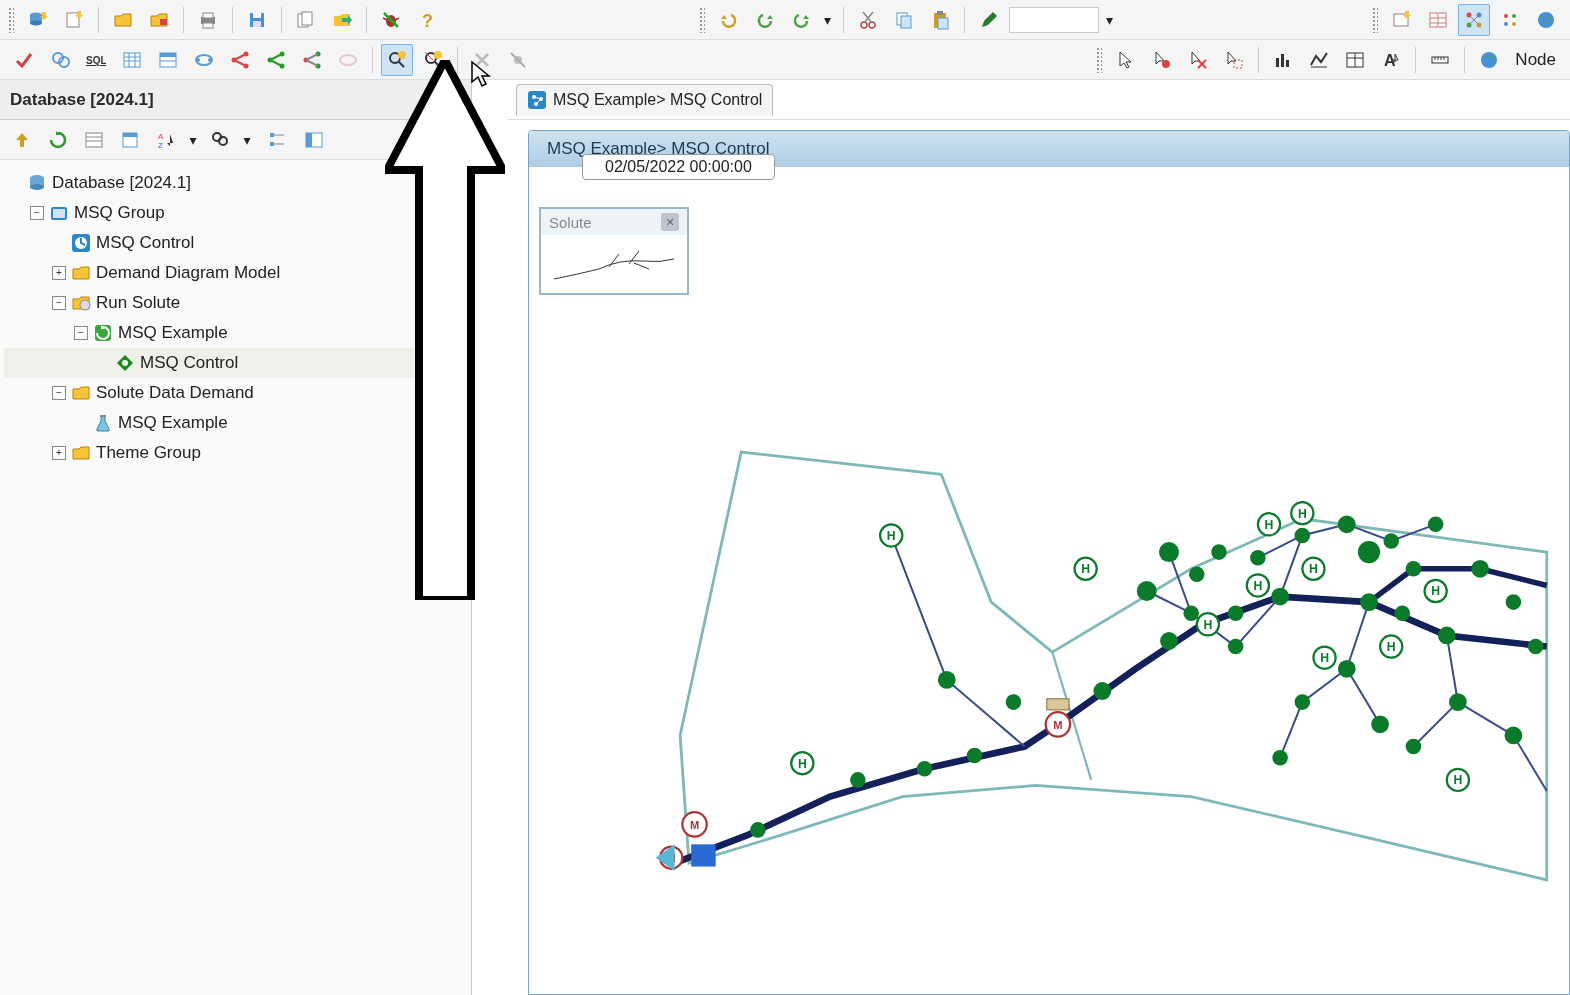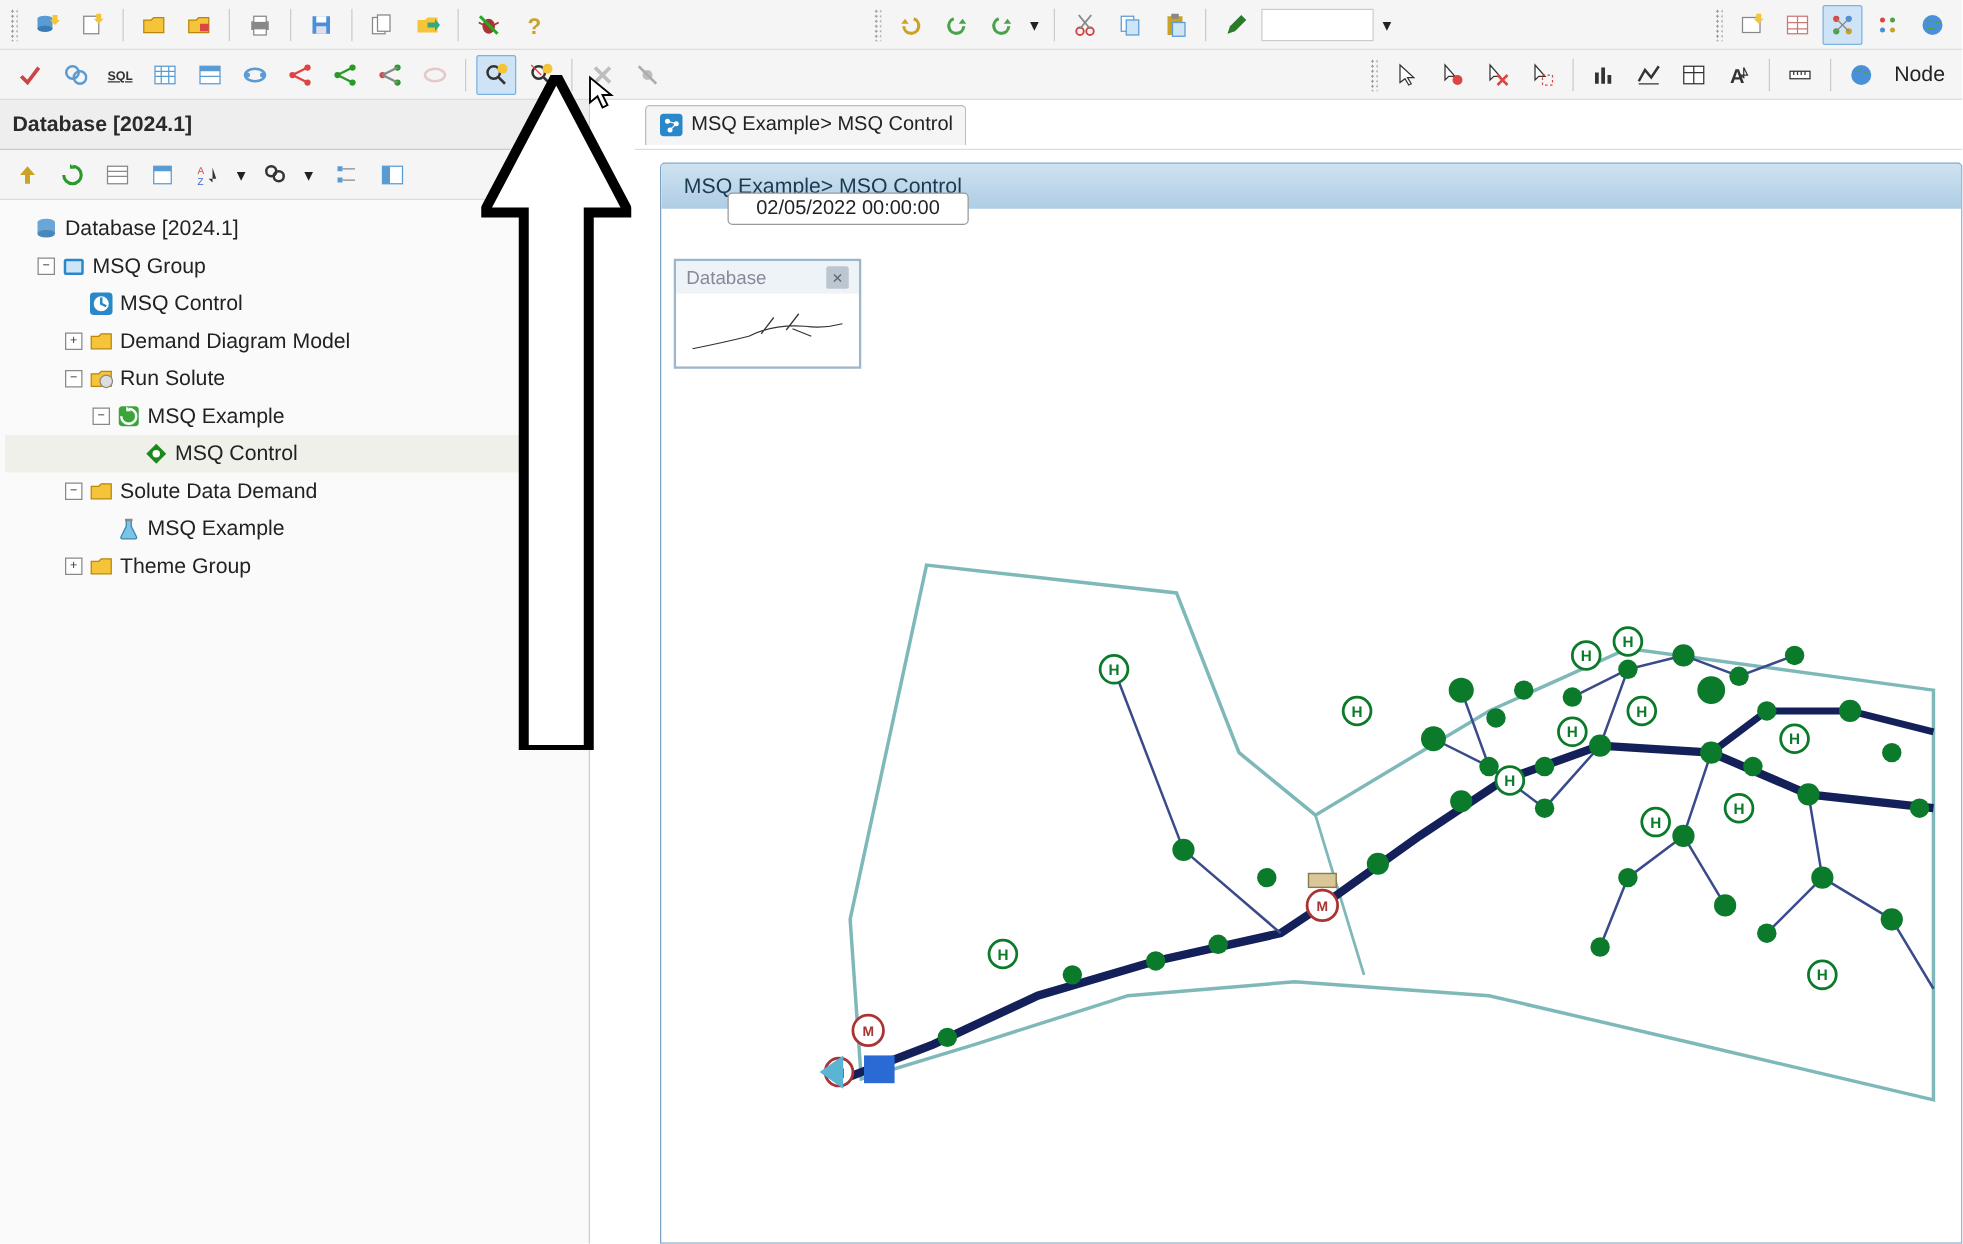--- a/index.html
+++ b/index.html
@@ -592,21 +592,21 @@
                 <circle cx="14" cy="9" r="2" fill="#fff"></circle>
                 <circle cx="9" cy="14" r="2" fill="#fff"></circle>
                 <line x1="7" y1="7" x2="14" y2="9" stroke="#fff"></line>
                 <line x1="14" y1="9" x2="9" y2="14" stroke="#fff"></line>
               </svg></span>
           <span>MSQ Example&gt; MSQ Control</span>
         </div>
         <div class="timestamp-bar">02/05/2022 00:00:00</div>
         <div class="locator">
           <div class="locator-hdr">
-            <span>Database</span>
+            <span>Solute</span>
             <span class="close">✕</span>
           </div>
           <div class="locator-body">
             <svg viewBox="0 0 130 50">
                 <path d="M5 40 Q30 35 50 30 Q70 20 95 22 Q110 24 125 20 M60 28 L70 15 M80 25 L90 12 M85 24 L100 30" stroke="#333" fill="none" stroke-width="1"></path>
               </svg>
           </div>
         </div>
 
         <svg class="network-svg" viewBox="0 0 900 650">

